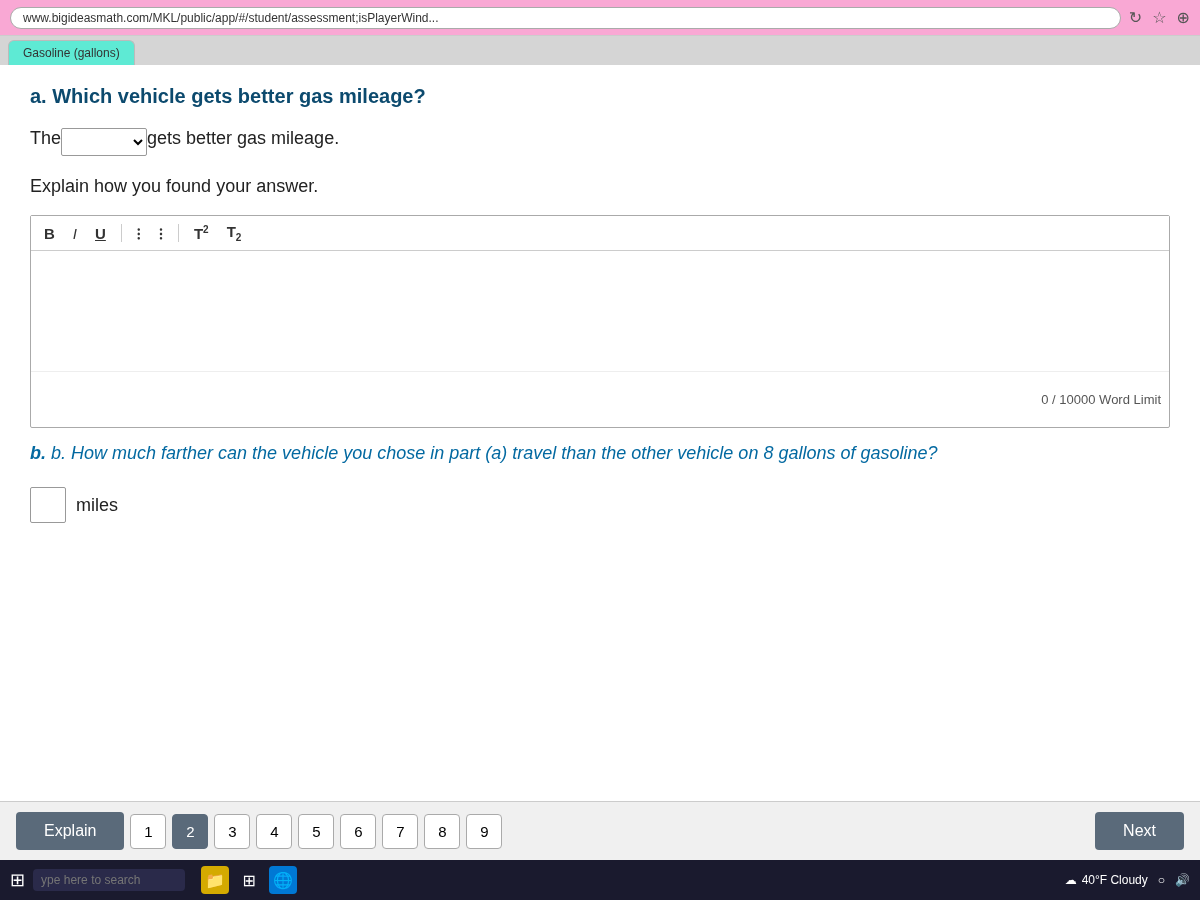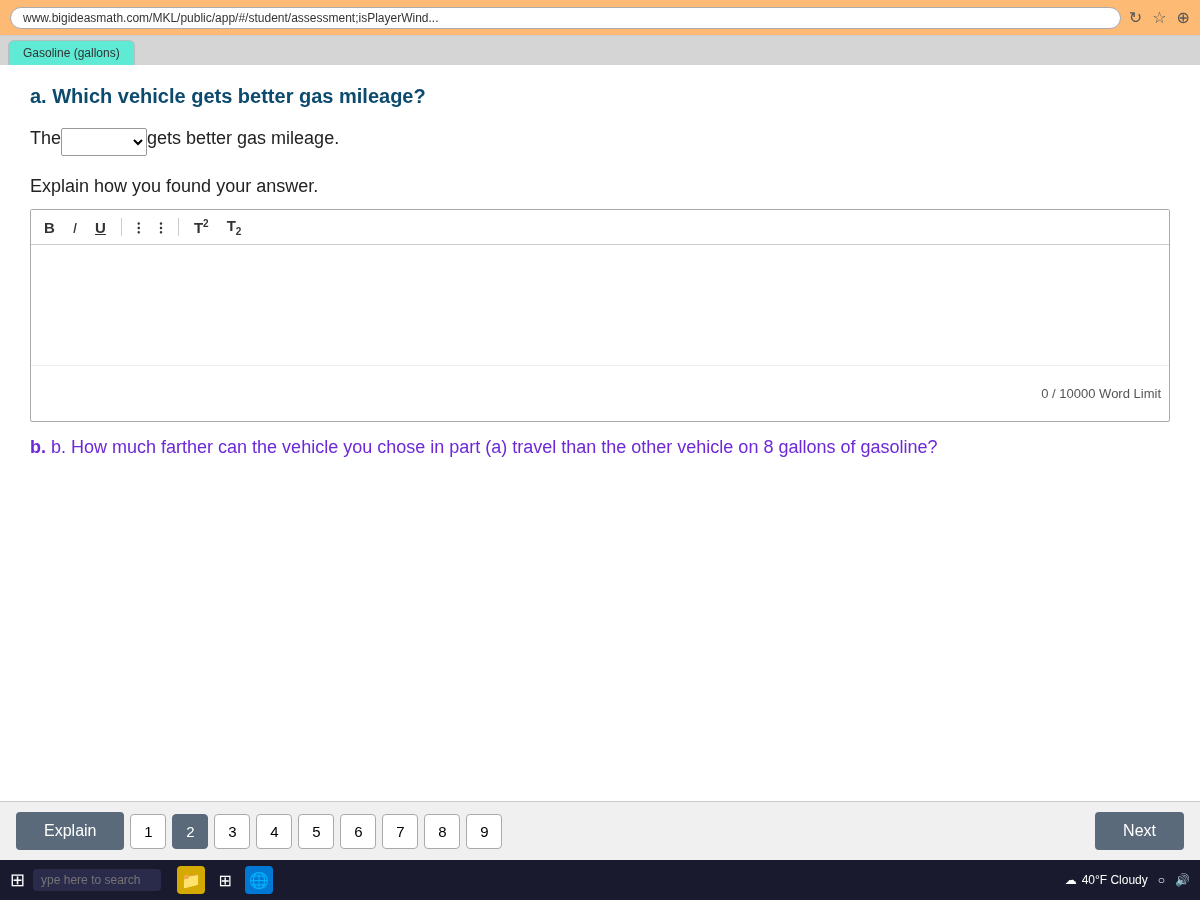--- a/index.html
+++ b/index.html
@@ -8,21 +8,21 @@
       background: #f0f0f0;
       width: 1200px;
       height: 900px;
       overflow: hidden;
       display: flex;
       flex-direction: column;
     }
 
     
     .browser-bar {
-      background: #fdba74;
+      background: #f9a8d4;
       padding: 6px 10px;
       display: flex;
       align-items: center;
       gap: 8px;
       border-bottom: 1px solid #ccc;
       min-height: 36px;
     }
     .browser-bar .url-bar {
       flex: 1;
       background: white;
@@ -93,21 +93,21 @@
       font-size: 16px;
       background: white;
       appearance: auto;
       min-width: 80px;
       height: 28px;
     }
 
     .explain-label {
       font-size: 18px;
       color: #222;
-      margin-bottom: 12px;
+      margin-bottom: 18px;
     }
 
     .rich-text-editor {
       border: 1px solid #aaa;
       border-radius: 2px;
       margin-bottom: 12px;
       flex-shrink: 0;
     }
 
     .rte-toolbar {
@@ -150,23 +150,24 @@
     .word-limit {
       text-align: right;
       font-size: 13px;
       color: #555;
       padding: 20px 8px;
       border-top: 1px solid #eee;
     }
 
     .question-b {
       font-size: 18px;
-      color: #6d28d9;
+      color: #0369a1;
       margin-bottom: 20px;
       line-height: 1.5;
+      font-style: italic;
     }
     .question-b strong { font-weight: bold; }
 
     .miles-row {
       display: flex;
       align-items: center;
       gap: 10px;
       margin-bottom: 20px;
     }
 
@@ -245,21 +246,21 @@
       font-size: 12px;
     }
 
     .taskbar-search {
       background: #2a2a4a;
       border: none;
       color: white;
       padding: 4px 8px;
       border-radius: 4px;
       font-size: 12px;
-      width: 128px;
+      width: 152px;
     }
 
     .taskbar-icons {
       display: flex;
       gap: 6px;
       margin-left: 8px;
     }
 
     .taskbar-icon {
       width: 28px;
@@ -331,20 +332,24 @@
       <button class="rte-btn subscript">T<sub>2</sub></button>
     </div>
     <div class="rte-body" contenteditable="true" style=""></div>
     <div class="word-limit">0 / 10000 Word Limit</div>
   </div>
 
   <div class="question-b">
     <strong>b.</strong> <span>b. How much farther can the vehicle you chose in part (a) travel than the other vehicle on 8 gallons of gasoline?</span>
   </div>
 
+  <div class="miles-row">
+    <input type="text" class="miles-input" style="">
+    <span class="miles-label">miles</span>
+  </div>
 
 </div>
 
 <div class="bottom-nav">
   <button class="nav-btn-prev">Explain</button>
 
   <button class="page-num-btn">1</button>
   <button class="page-num-btn active">2</button>
   <button class="page-num-btn">3</button>
   <button class="page-num-btn">4</button>

